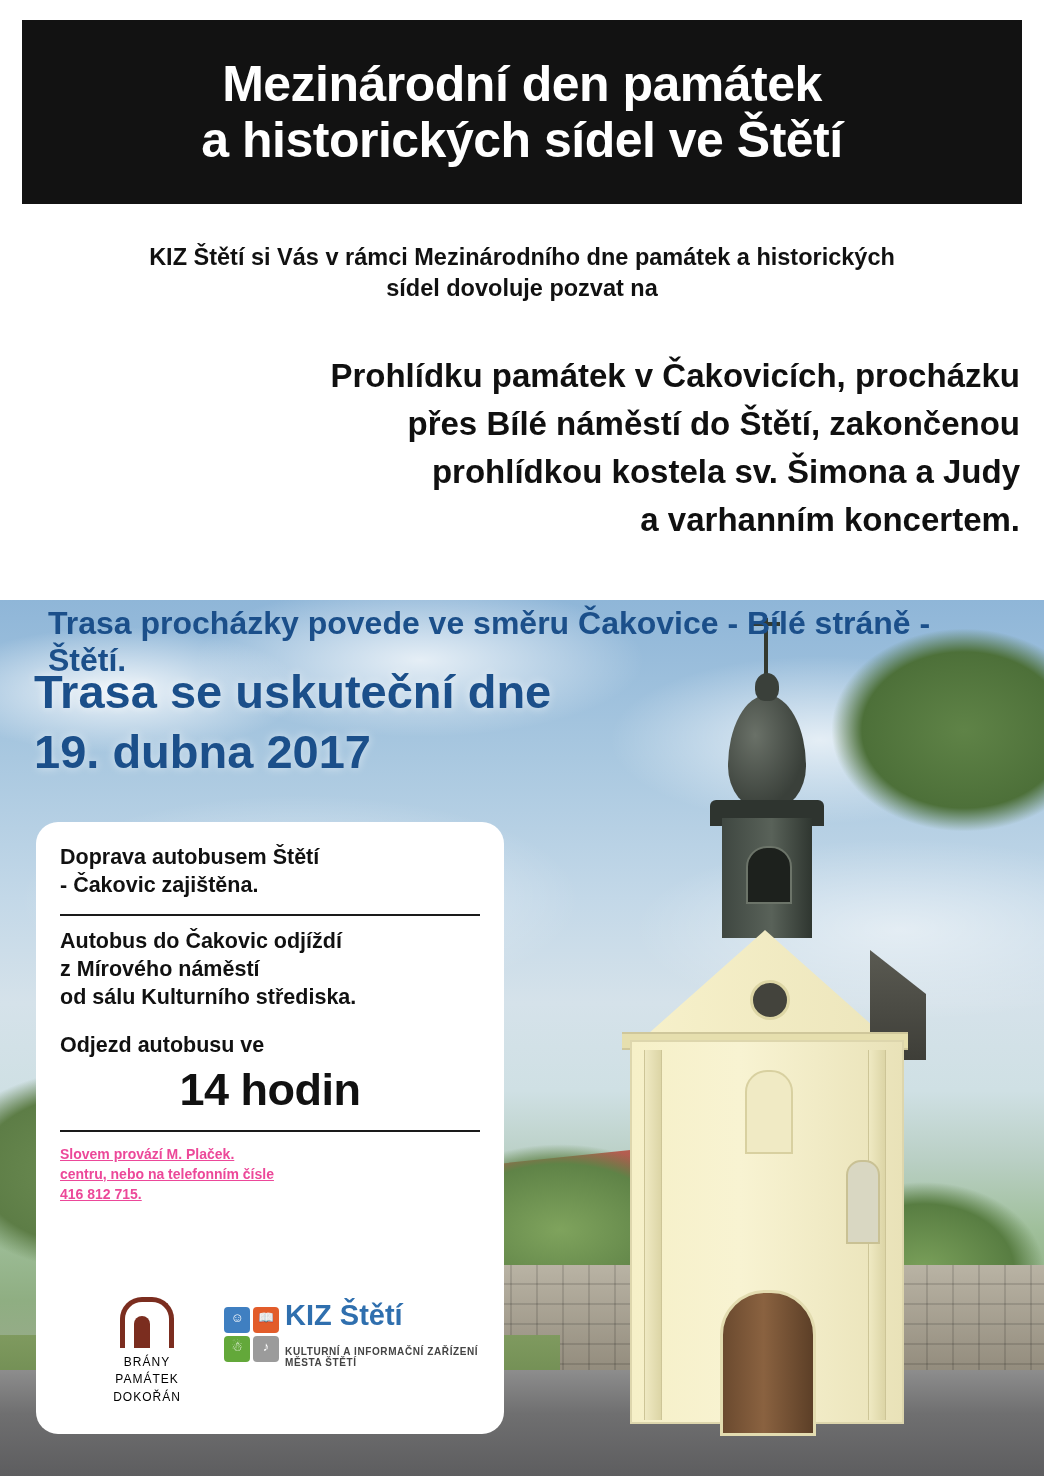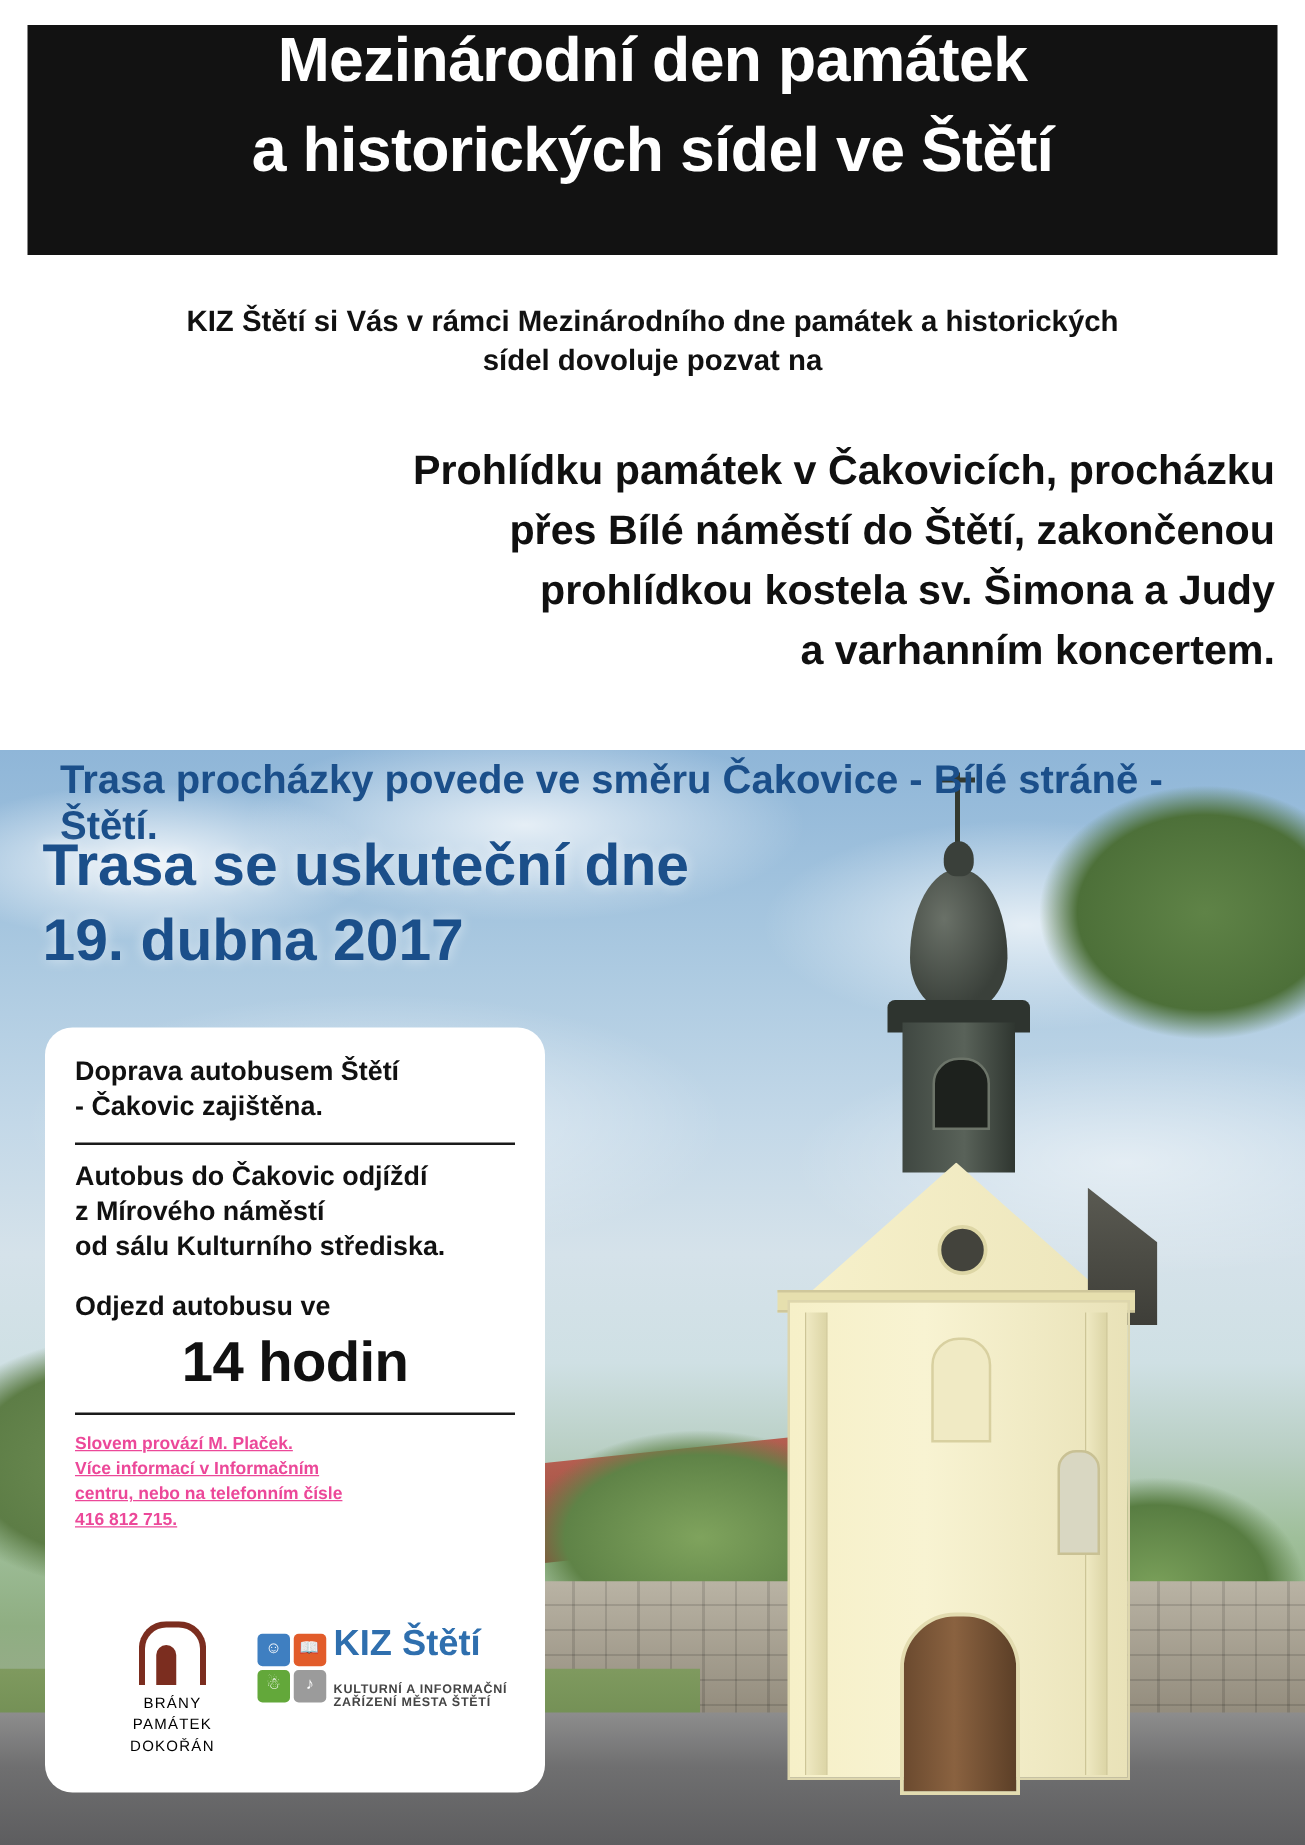--- a/index.html
+++ b/index.html
@@ -200,23 +200,22 @@
     border-radius: 45px 45px 0 0;
   }
 
   
   .header-band {
     position: absolute;
     left: 22px; top: 20px; width: 1000px; height: 184px;
     background: #121212;
     display: flex;
     align-items: center;
-    justify-content: flex-start;
+    justify-content: center;
     flex-direction: column;
-    gap: 16px;
   }
   .header-band .line {
     color: #ffffff;
     font-weight: bold;
     font-size: 50px;
     letter-spacing: -0.5px;
     line-height: 1.12;
     text-align: center;
     white-space: nowrap;
   }
@@ -260,21 +259,21 @@
     font-size: 47px;
     font-weight: bold;
     color: #1b4f8a;
     line-height: 1.28;
     text-shadow: 0 0 10px rgba(255,255,255,0.6);
   }
 
   
   .info-card {
     position: absolute;
-    left: 36px; top: 822px; width: 400px; height: 612px;
+    left: 36px; top: 822px; width: 468px; height: 612px;
     background: #ffffff;
     border-radius: 22px;
     padding: 22px 24px;
     box-sizing: border-box;
   }
   .info-card .blk {
     font-size: 21.5px;
     font-weight: bold;
     color: #111;
     line-height: 1.3;
@@ -449,21 +448,20 @@
       <div>od sálu Kulturního střediska.</div>
     </div>
 
     <div class="blk" style="margin-top:20px;">Odjezd autobusu ve</div>
     <div class="big-time">14 hodin</div>
 
     <hr>
 
     <div class="small">
       <div class="wide">Slovem  provází  M.  Plaček.</div>
-      <div class="wide">Více  informací  v  Informačním</div>
       <div>centru, nebo na telefonním čísle</div>
       <div>416 812 715.</div>
     </div>
 
     <div class="logos">
       <div class="brany">
         <div class="gate"></div>
         <div class="bt">BRÁNY</div>
         <div class="bt">PAMÁTEK</div>
         <div class="bt">DOKOŘÁN</div>

